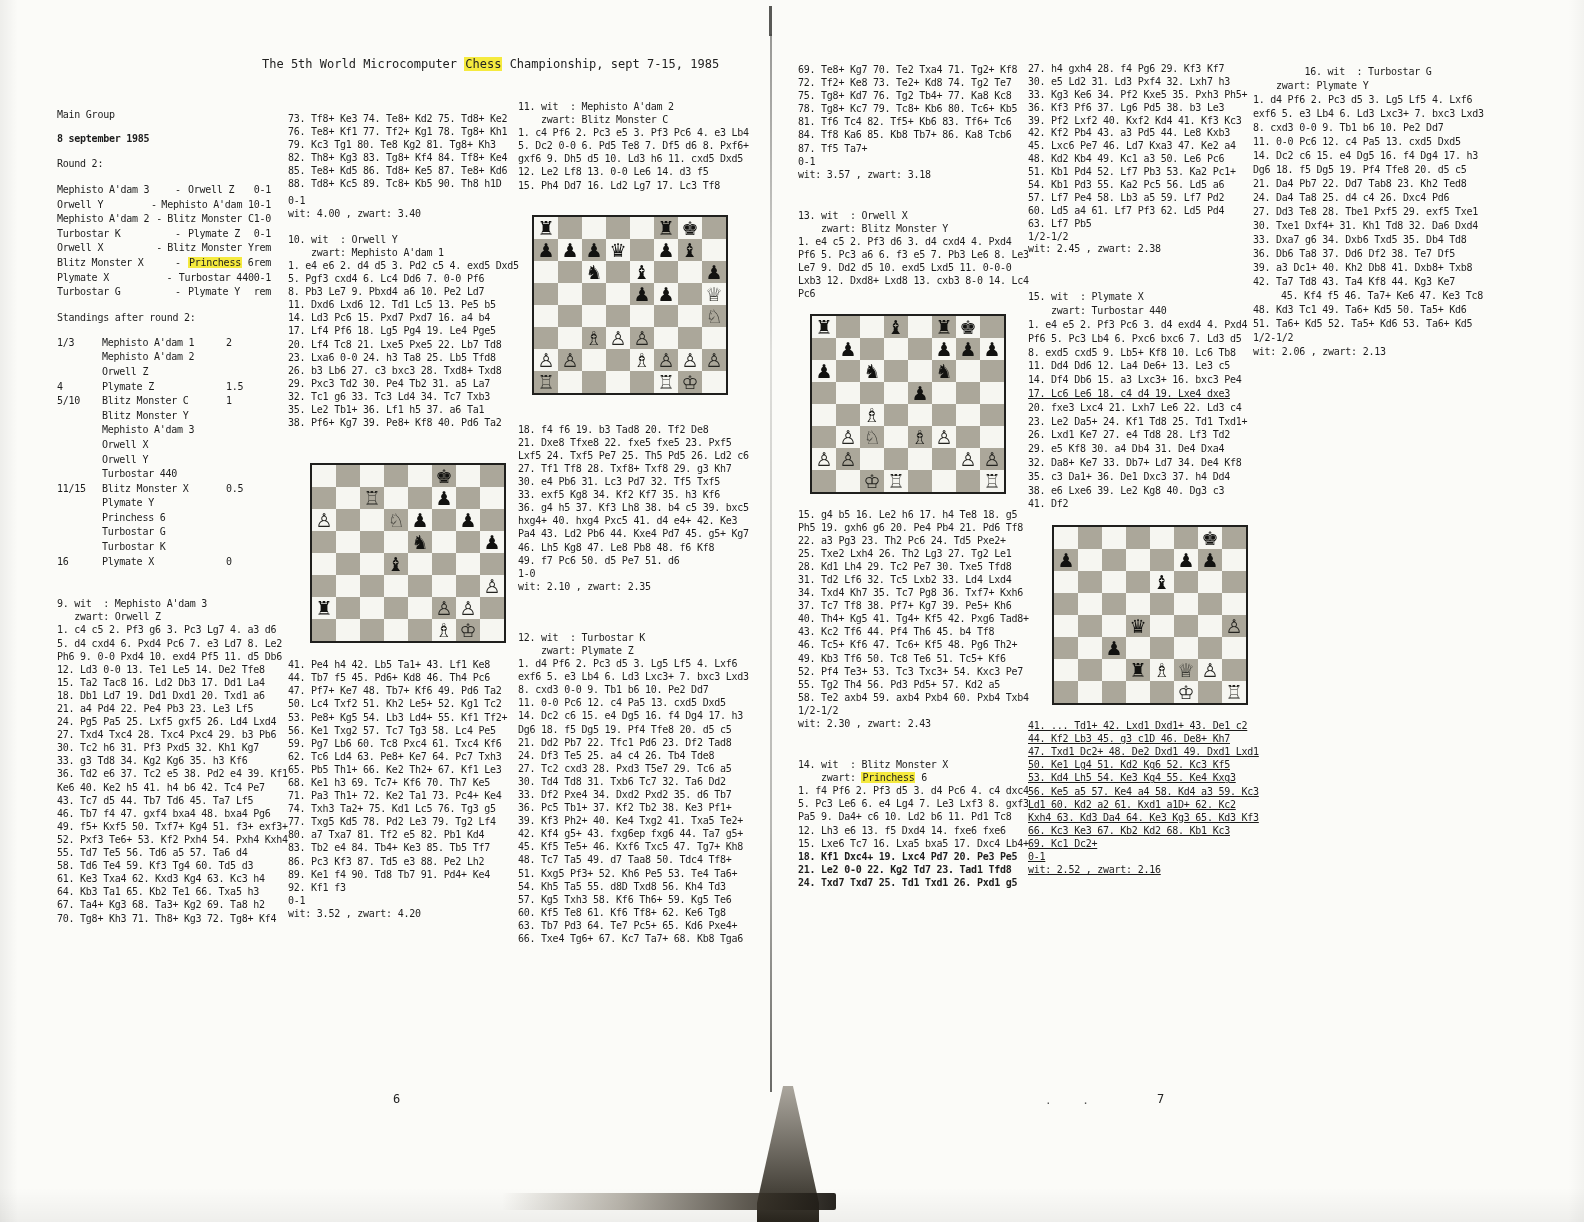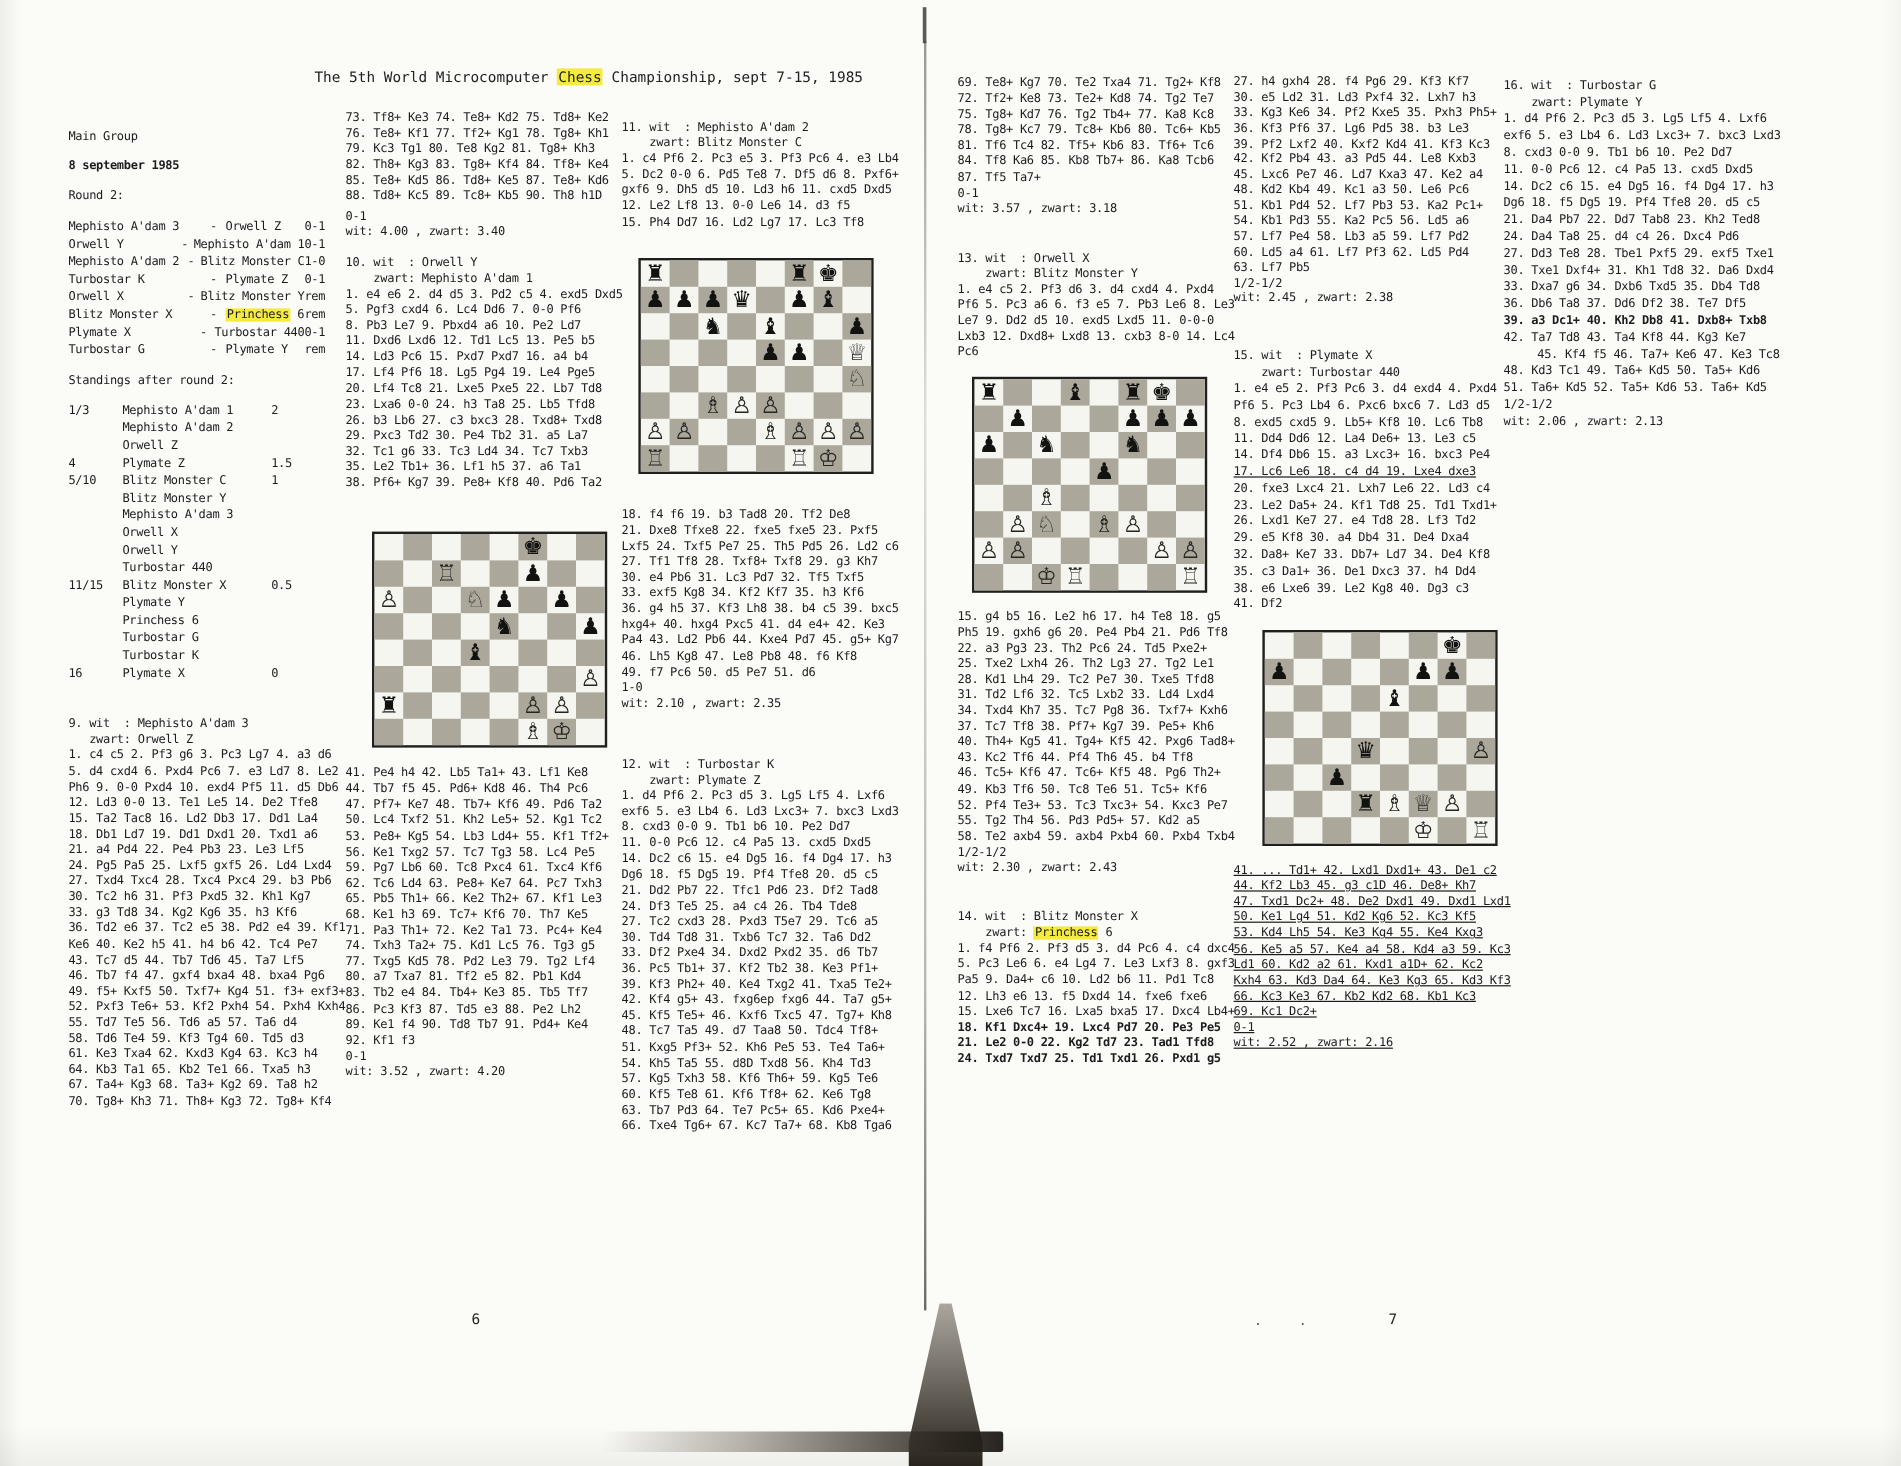--- a/index.html
+++ b/index.html
@@ -123,21 +123,21 @@
         <div class="ln">49. f5+ Kxf5 50. Txf7+ Kg4 51. f3+ exf3+</div>
         <div class="ln">52. Pxf3 Te6+ 53. Kf2 Pxh4 54. Pxh4 Kxh4</div>
         <div class="ln">55. Td7 Te5 56. Td6 a5 57. Ta6 d4</div>
         <div class="ln">58. Td6 Te4 59. Kf3 Tg4 60. Td5 d3</div>
         <div class="ln">61. Ke3 Txa4 62. Kxd3 Kg4 63. Kc3 h4</div>
         <div class="ln">64. Kb3 Ta1 65. Kb2 Te1 66. Txa5 h3</div>
         <div class="ln">67. Ta4+ Kg3 68. Ta3+ Kg2 69. Ta8 h2</div>
         <div class="ln">70. Tg8+ Kh3 71. Th8+ Kg3 72. Tg8+ Kf4</div>
       </div>
     </div>
-    <div class="col" style="left: 288px; top: 92px; width: 232px;">
+    <div class="col" style="left: 288px; top: 112px; width: 232px;">
       <div>
         <div class="ln">73. Tf8+ Ke3 74. Te8+ Kd2 75. Td8+ Ke2</div>
         <div class="ln">76. Te8+ Kf1 77. Tf2+ Kg1 78. Tg8+ Kh1</div>
         <div class="ln">79. Kc3 Tg1 80. Te8 Kg2 81. Tg8+ Kh3</div>
         <div class="ln">82. Th8+ Kg3 83. Tg8+ Kf4 84. Tf8+ Ke4</div>
         <div class="ln">85. Te8+ Kd5 86. Td8+ Ke5 87. Te8+ Kd6</div>
         <div class="ln">88. Td8+ Kc5 89. Tc8+ Kb5 90. Th8 h1D</div>
       </div>
       <div style="margin-top: 3px;">
         <div class="ln">0-1</div>
@@ -598,35 +598,35 @@
         <div class="ln">Ld1 60. Kd2 a2 61. Kxd1 a1D+ 62. Kc2</div>
         <div class="ln">Kxh4 63. Kd3 Da4 64. Ke3 Kg3 65. Kd3 Kf3</div>
         <div class="ln">66. Kc3 Ke3 67. Kb2 Kd2 68. Kb1 Kc3</div>
         <div class="ln">69. Kc1 Dc2+</div>
         <div class="ln">0-1</div>
         <div class="ln">wit: 2.52 , zwart: 2.16</div>
       </div>
     </div>
     <div class="col" style="left: 1253px; top: 65px; width: 230px;">
       <div>
-        <div class="ln" style="height: 14px; line-height: 14px;">16. wit  : Turbostar G</div>
+        <div class="ln" style="height: 14px; line-height: 14px; text-align: center;">16. wit  : Turbostar G</div>
         <div class="ln" style="height: 14px; line-height: 14px;">    zwart: Plymate Y</div>
         <div class="ln" style="height: 14px; line-height: 14px;">1. d4 Pf6 2. Pc3 d5 3. Lg5 Lf5 4. Lxf6</div>
         <div class="ln" style="height: 14px; line-height: 14px;">exf6 5. e3 Lb4 6. Ld3 Lxc3+ 7. bxc3 Lxd3</div>
         <div class="ln" style="height: 14px; line-height: 14px;">8. cxd3 0-0 9. Tb1 b6 10. Pe2 Dd7</div>
         <div class="ln" style="height: 14px; line-height: 14px;">11. 0-0 Pc6 12. c4 Pa5 13. cxd5 Dxd5</div>
         <div class="ln" style="height: 14px; line-height: 14px;">14. Dc2 c6 15. e4 Dg5 16. f4 Dg4 17. h3</div>
         <div class="ln" style="height: 14px; line-height: 14px;">Dg6 18. f5 Dg5 19. Pf4 Tfe8 20. d5 c5</div>
         <div class="ln" style="height: 14px; line-height: 14px;">21. Da4 Pb7 22. Dd7 Tab8 23. Kh2 Ted8</div>
         <div class="ln" style="height: 14px; line-height: 14px;">24. Da4 Ta8 25. d4 c4 26. Dxc4 Pd6</div>
         <div class="ln" style="height: 14px; line-height: 14px;">27. Dd3 Te8 28. Tbe1 Pxf5 29. exf5 Txe1</div>
         <div class="ln" style="height: 14px; line-height: 14px;">30. Txe1 Dxf4+ 31. Kh1 Td8 32. Da6 Dxd4</div>
         <div class="ln" style="height: 14px; line-height: 14px;">33. Dxa7 g6 34. Dxb6 Txd5 35. Db4 Td8</div>
         <div class="ln" style="height: 14px; line-height: 14px;">36. Db6 Ta8 37. Dd6 Df2 38. Te7 Df5</div>
-        <div class="ln" style="height: 14px; line-height: 14px; font-weight: bold;">39. a3 Dc1+ 40. Kh2 Db8 41. Dxb8+ Txb8</div>
+        <div class="ln" style="height: 14px; line-height: 14px;">39. a3 Dc1+ 40. Kh2 Db8 41. Dxb8+ Txb8</div>
         <div class="ln" style="height: 14px; line-height: 14px;">42. Ta7 Td8 43. Ta4 Kf8 44. Kg3 Ke7</div>
         <div class="ln" style="height: 14px; line-height: 14px; text-align: right;">45. Kf4 f5 46. Ta7+ Ke6 47. Ke3 Tc8</div>
         <div class="ln" style="height: 14px; line-height: 14px;">48. Kd3 Tc1 49. Ta6+ Kd5 50. Ta5+ Kd6</div>
         <div class="ln" style="height: 14px; line-height: 14px;">51. Ta6+ Kd5 52. Ta5+ Kd6 53. Ta6+ Kd5</div>
         <div class="ln" style="height: 14px; line-height: 14px;">1/2-1/2</div>
         <div class="ln" style="height: 14px; line-height: 14px;">wit: 2.06 , zwart: 2.13</div>
       </div>
     </div>
   </div>
 

